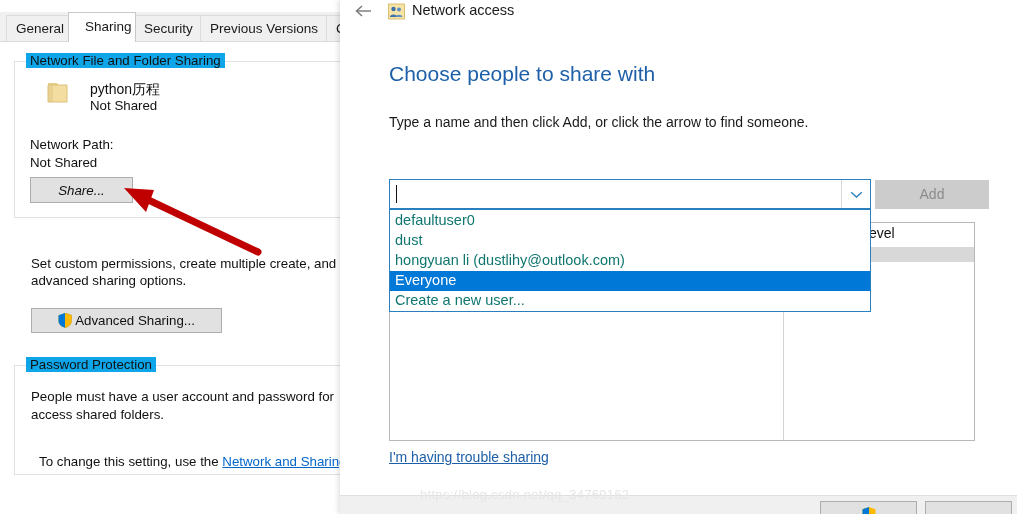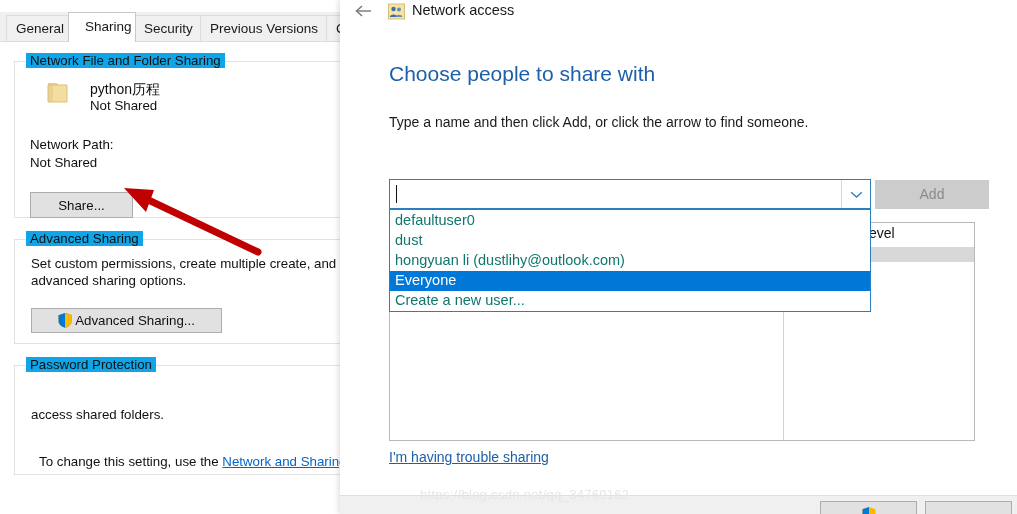--- a/index.html
+++ b/index.html
@@ -349,44 +349,42 @@
       <path d="M3 3 L8 3 L8 20 L3 20 Z" fill="#e9d191"></path>
       <path d="M3 3 L22 3 L22 20 L3 20 Z" fill="none" stroke="#dcc078" stroke-width="1"></path>
     </svg>
   </span>
   <div class="lbl" style="left:90px; top:81px; font-size:14px;">python历程</div>
   <div class="lbl" style="left:90px; top:98px;">Not Shared</div>
 
   <div class="lbl" style="left:30px; top:137px;">Network Path:</div>
   <div class="lbl" style="left:30px; top:155px;">Not Shared</div>
 
-  <div class="win-btn" style="left:30px; top:192px; width:103px; height:26px;">
+  <div class="win-btn" style="left:30px; top:177px; width:103px; height:26px;font-style:italic;">
     <span>Share...</span>
   </div>
 
-  <div class="groupbox" style="left:14px; top:239px; width:330px; height:105px;">
-    <div class="group-legend">Advanced Sharing</div>
-  </div>
   <div class="lbl" style="left:31px; top:256px;">Set custom permissions, create multiple create, and</div>
   <div class="lbl" style="left:31px; top:273px;">advanced sharing options.</div>
 
   <div class="win-btn" style="left:31px; top:308px; width:191px; height:25px;">
     <span style="display:inline-flex;">
       <svg width="14" height="15" viewBox="0 0 14 15">
         <path d="M7 0 L13.5 2.2 L13.5 8 C13.5 11.3 10.7 13.8 7 14.8 C3.3 13.8 0.5 11.3 0.5 8 L0.5 2.2 Z" fill="#ffb900"></path>
         <path d="M7 0 L0.5 2.2 L0.5 8 C0.5 11.3 3.3 13.8 7 14.8 Z" fill="#0078d7"></path>
         <path d="M7 0 L13.5 2.2 L13.5 8 C13.5 11.3 10.7 13.8 7 14.8" fill="none" stroke="#d19c00" stroke-width="0.6"></path>
       </svg>
     </span>
     <span>Advanced Sharing...</span>
   </div>
 
   <div class="groupbox" style="left:14px; top:365px; width:330px; height:110px;">
     <div class="group-legend">Password Protection</div>
   </div>
+  <div class="lbl" style="left:31px; top:389px;">People must have a user account and password for</div>
   <div class="lbl" style="left:31px; top:407px;">access shared folders.</div>
   <div class="lbl" style="left:31px; top:454px;margin-left:8px;">
     <span>To change this setting, use the </span><span class="linktext">Network and Sharing</span>
   </div>
 </div>
 
 <div id="wizard">
 
   <div id="wiz-titlebar">
     <div id="back-arrow">

